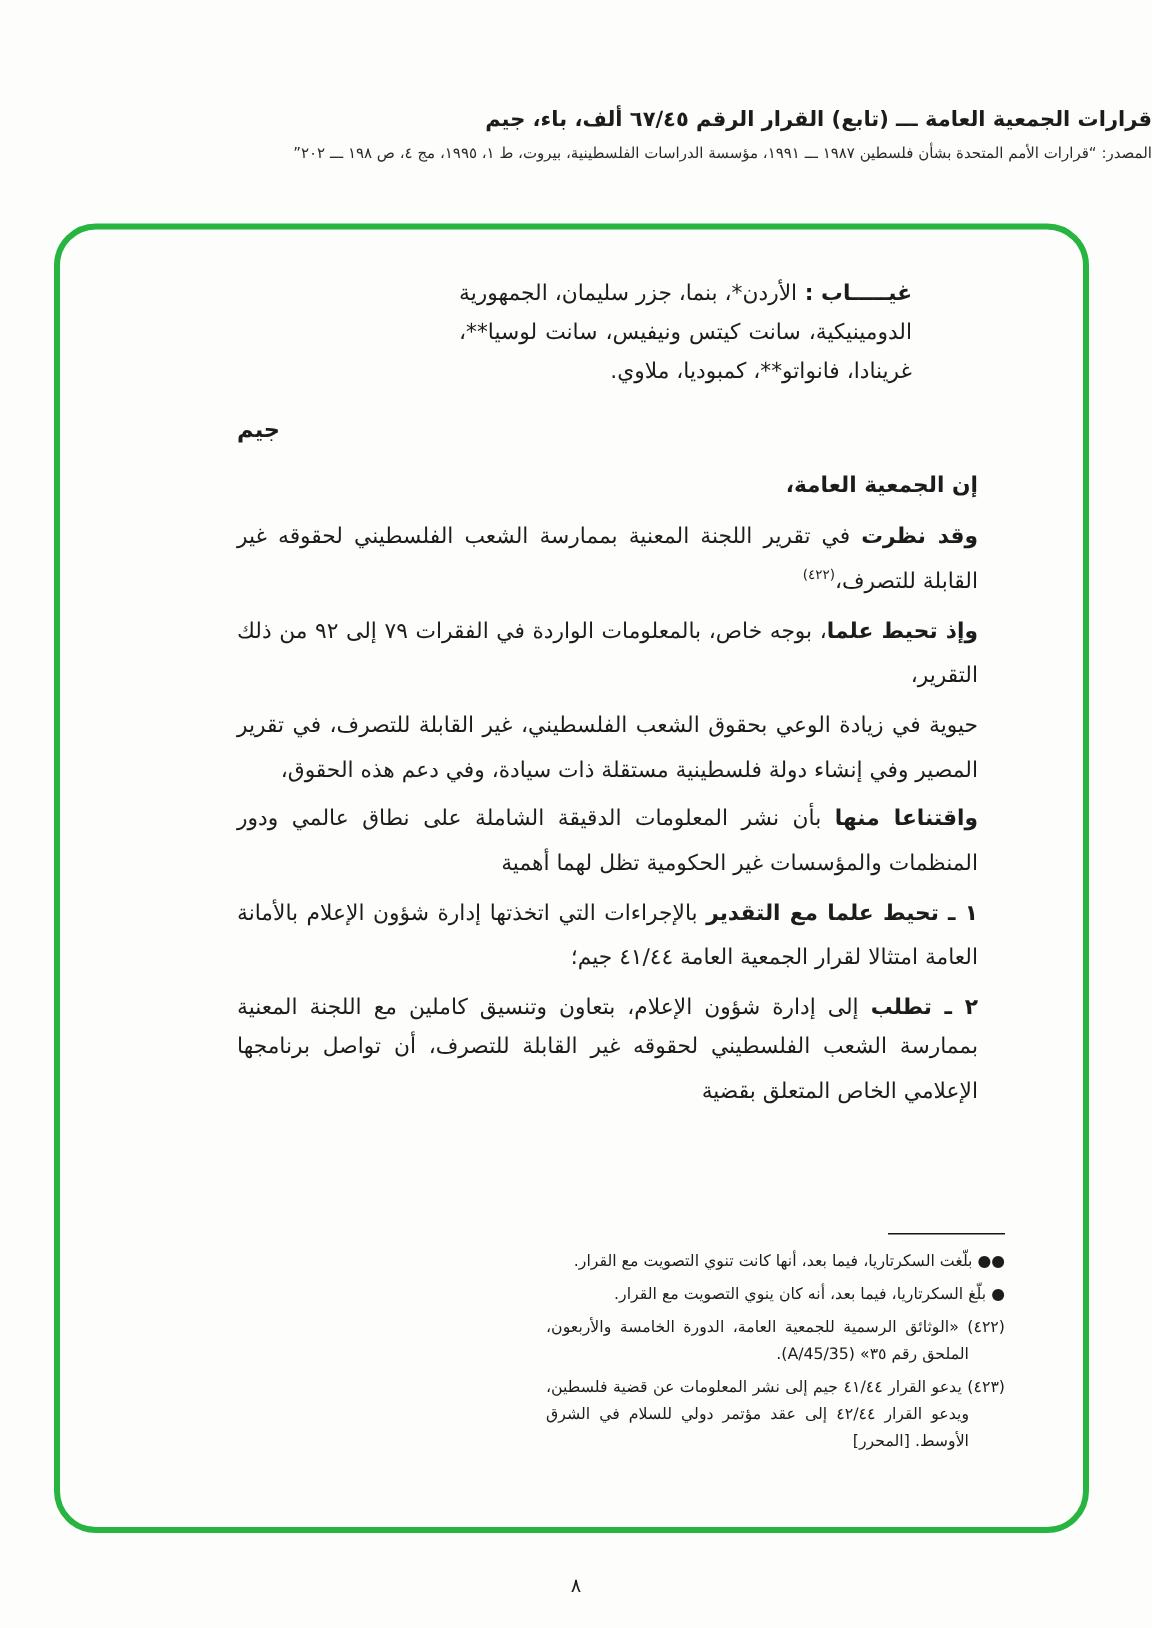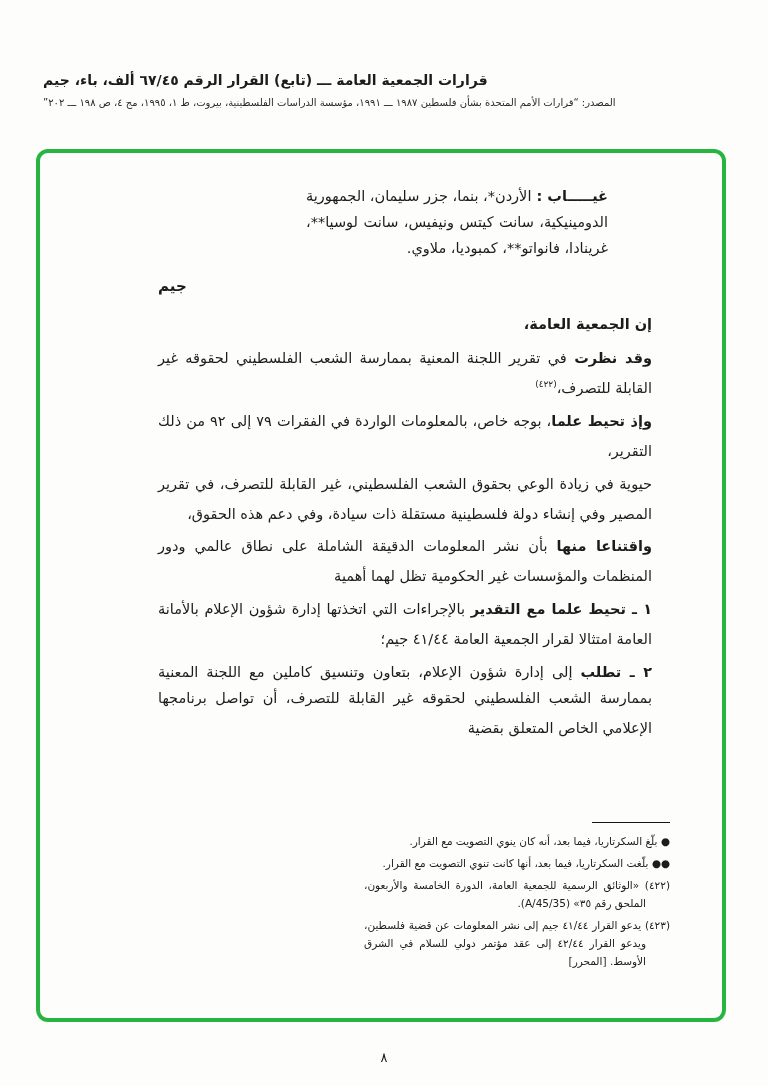--- a/index.html
+++ b/index.html
@@ -14,33 +14,33 @@
       color: var(--ink);
       font-family: "DejaVu Sans", sans-serif;
       position: relative;
       overflow: hidden;
     }
 
     .doc-header {
       position: absolute;
       top: 72px; left: 0;
       width: 768px;
-      text-align: left;
+      text-align: right;
       direction: rtl;
       padding-left: 43px;
     }
     .doc-title { font-size: 14px; font-weight: bold; }
     .doc-source { font-size: 10px; margin-top: 9px; color: #2a2a2a; }
 
     .green-frame {
       position: absolute;
       left: 36px; top: 149px;
       width: 690px; height: 873px;
       border: 4px solid var(--frame-green);
-      border-radius: 12px;
+      border-radius: 28px;
       display: flex;
       flex-direction: column;
       overflow: hidden;
     }
 
     .box-content {
       direction: rtl;
       text-align: justify;
       padding: 30px 70px 0 118px;
       font-size: 14.5px;
@@ -118,23 +118,23 @@
 
     <p class="para"><strong>١ ـ تحيط علما مع التقدير</strong><span> بالإجراءات التي اتخذتها إدارة شؤون الإعلام بالأمانة العامة امتثالا لقرار الجمعية العامة ٤١/٤٤ جيم؛</span><sup class="fn-ref"></sup></p>
 
     <p class="para"><strong>٢ ـ تطلب</strong><span> إلى إدارة شؤون الإعلام، بتعاون وتنسيق كاملين مع اللجنة المعنية بممارسة الشعب الفلسطيني لحقوقه غير القابلة للتصرف، أن تواصل برنامجها الإعلامي الخاص المتعلق بقضية</span><sup class="fn-ref"></sup></p>
 
   </div>
 
   <div class="footnote-section">
     <div class="footnote-rule"></div>
 
+    <p class="footnote"><span class="fn-marker">●●</span> <span>بلّغت السكرتاريا، فيما بعد، أنها كانت تنوي التصويت مع القرار.</span></p>
+
     <p class="footnote"><span class="fn-marker">●</span> <span>بلّغ السكرتاريا، فيما بعد، أنه كان ينوي التصويت مع القرار.</span></p>
-
-    <p class="footnote"><span class="fn-marker">●●</span> <span>بلّغت السكرتاريا، فيما بعد، أنها كانت تنوي التصويت مع القرار.</span></p>
 
     <p class="footnote"><span class="fn-marker">(٤٢٢)</span> <span>«الوثائق الرسمية للجمعية العامة، الدورة الخامسة والأربعون، الملحق رقم ٣٥» (A/45/35).</span></p>
 
     <p class="footnote"><span class="fn-marker">(٤٢٣)</span> <span>يدعو القرار ٤١/٤٤ جيم إلى نشر المعلومات عن قضية فلسطين، ويدعو القرار ٤٢/٤٤ إلى عقد مؤتمر دولي للسلام في الشرق الأوسط. [المحرر]</span></p>
   </div>
 </div>
 
 <div class="page-number">٨</div>
 
 </body></html>

